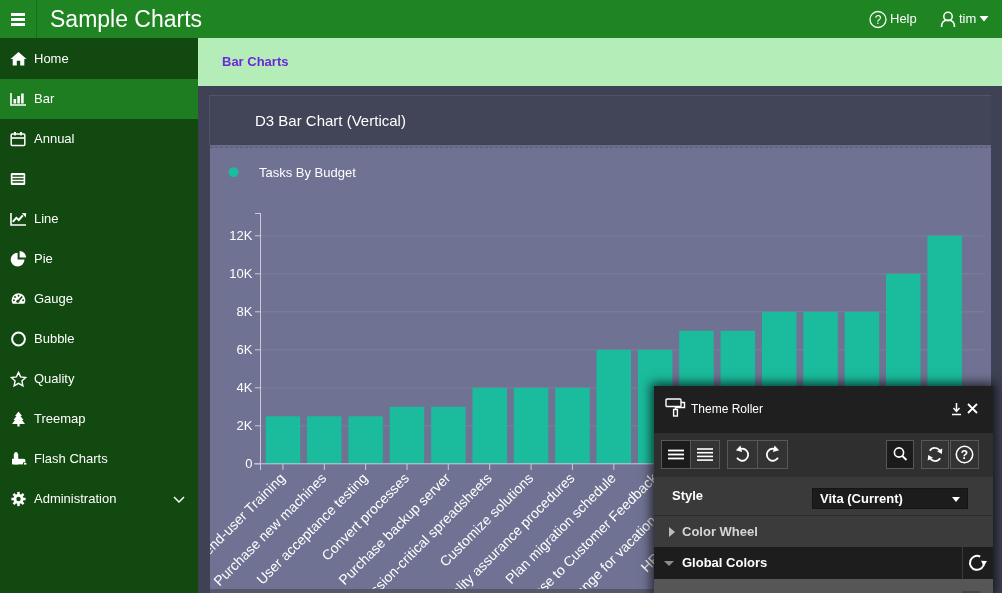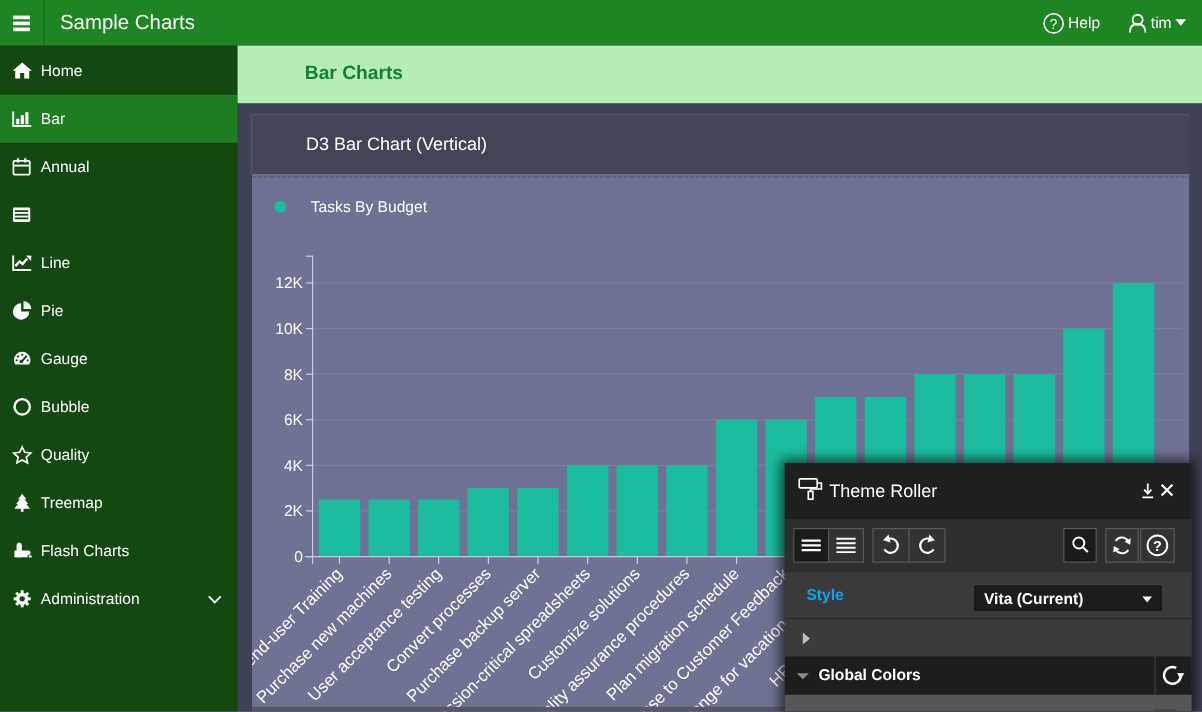--- a/index.html
+++ b/index.html
@@ -4,46 +4,46 @@
 <style>
   html,body{margin:0;padding:0;}
   body{width:1002px;height:593px;overflow:hidden;position:relative;
        font-family:"Liberation Sans", sans-serif;background:#3f4254;}
   .abs{position:absolute;}
   
   #topbar{left:0;top:0;width:1002px;height:38px;background:#1e8522;}
   #tb-divider{left:36px;top:0;width:1px;height:38px;background:rgba(0,0,0,0.18);}
   #hamb{left:11px;top:13px;width:14px;height:14px;}
   #hamb div{height:3px;background:#fff;margin-bottom:2px;}
-  #title{left:50px;top:0;height:38px;line-height:38px;color:#fff;font-size:17px;}
+  #title{left:50px;top:0;height:38px;line-height:38px;color:#fff;font-size:23px;}
   #help{left:869px;top:0;height:38px;color:#fff;font-size:13px;line-height:38px;}
   #user{left:940px;top:0;height:38px;color:#fff;font-size:13px;line-height:38px;}
   
   #sidebar{left:0;top:38px;width:198px;height:555px;background:#124910;}
   .mitem{position:absolute;left:0;width:198px;height:40px;color:#fff;font-size:13px;}
   .mitem.sel{background:#1f7d21;}
   .mitem .mic{position:absolute;left:9px;top:11px;width:19px;height:18px;}
   .mitem .mtx{position:absolute;left:34px;top:0;line-height:40px;}
   
   #banner{left:198px;top:38px;width:804px;height:48px;background:#b4edb8;}
-  #banner span{position:absolute;left:24px;top:0;line-height:48px;font-weight:bold;font-size:16px;color:#15803d;margin-left:32px;}
+  #banner span{position:absolute;left:24px;top:0;line-height:48px;font-weight:bold;font-size:13px;color:#6d28d9;}
   
   #cardheader{left:209px;top:95px;width:782px;height:50px;background:#424557;border-top:1px solid #50536a;border-left:1px solid #50536a;box-sizing:border-box;}
   #cardheader span{position:absolute;left:14px;top:0;line-height:49px;font-size:15px;color:#fff;margin-left:31px;}
   #plot{left:210px;top:145px;width:781px;height:448px;background:#6f7292;}
   #bottomstrip{left:210px;top:589px;width:781px;height:4px;background:#555869;}
   
   #troller{left:654px;top:386px;width:339px;height:207px;background:#3a3a3b;box-shadow:0 0 10px 3px rgba(0,0,0,0.68);}
   #tr-head{position:absolute;left:0;top:0;width:339px;height:47px;background:#1f1f20;}
-  #tr-head .ttl{position:absolute;left:37px;top:0;line-height:47px;font-size:15px;color:#fff;}
+  #tr-head .ttl{position:absolute;left:37px;top:0;line-height:47px;font-size:12px;color:#fff;}
   #tr-toolbar{position:absolute;left:0;top:47px;width:339px;height:44px;background:#2f2f30;}
   .tbtn{position:absolute;top:7px;height:29px;box-sizing:border-box;border:1px solid #58585a;background:#333334;}
   .tbtn.dark{background:#1b1b1b;}
   #tr-style{position:absolute;left:0;top:91px;width:339px;height:38px;background:#3a3a3b;}
-  #tr-style .lbl{position:absolute;left:18px;top:0;line-height:38px;font-size:13px;font-weight:bold;color:#0ea5e9;text-align:center;}
+  #tr-style .lbl{position:absolute;left:18px;top:0;line-height:38px;font-size:13px;font-weight:bold;color:#ffffff;text-align:center;}
   #dd{position:absolute;left:158px;top:11px;width:156px;height:21px;background:#1c1c1d;border:1px solid #151516;box-sizing:border-box;padding-left:12px;}
   #dd .dtx{position:absolute;left:7px;top:0;line-height:19px;font-size:13px;font-weight:bold;color:#fff;}
   #dd .caret{position:absolute;right:7px;top:8px;width:0;height:0;border-left:4px solid transparent;border-right:4px solid transparent;border-top:5px solid #fff;}
   .trrow{position:absolute;left:0;width:339px;height:32px;font-size:13px;font-weight:bold;}
   #rw-cw{top:129px;background:#3b3b3c;color:#d6d6d6;border-top:1px solid #2c2c2d;}
   #rw-gc{top:161px;background:#1d1d1e;color:#fff;}
   .trrow .rtx{position:absolute;left:28px;top:0;line-height:32px;}
   #tr-bottom{position:absolute;left:0;top:193px;width:339px;height:14px;background:#565657;}
   #gc-sep{position:absolute;left:308px;top:161px;width:1px;height:32px;background:#3a3a3b;}
 </style>
@@ -347,20 +347,21 @@
     <span class="lbl">Style</span>
     <div id="dd">
         <span class="dtx">Vita (Current)</span>
         <div class="caret"></div>
       </div>
   </div>
   <div class="trrow" id="rw-cw">
       <svg width="12" height="32" viewBox="0 0 12 32" style="position:absolute;left:12px;">
         <path d="M3 11 l6 5 l-6 5 z" fill="#bdbdbd"></path>
       </svg>
+      <span class="rtx">Color Wheel</span>
     </div>
   <div class="trrow" id="rw-gc">
       <svg width="14" height="32" viewBox="0 0 14 32" style="position:absolute;left:8px;">
         <path d="M2 14 l10 0 l-5 5 z" fill="#8d8d8d"></path>
       </svg>
       <span class="rtx">Global Colors</span>
     <svg width="26" height="26" viewBox="0 0 26 26" style="position:absolute;left:310px;top:3px;">
       <path d="M16.2 6.6 A 7 7 0 1 0 20 13" fill="none" stroke="#fff" stroke-width="2"></path>
       <path d="M17 10.8 l6 0.2 l-3.2 5.2 z" fill="#fff"></path>
     </svg>

